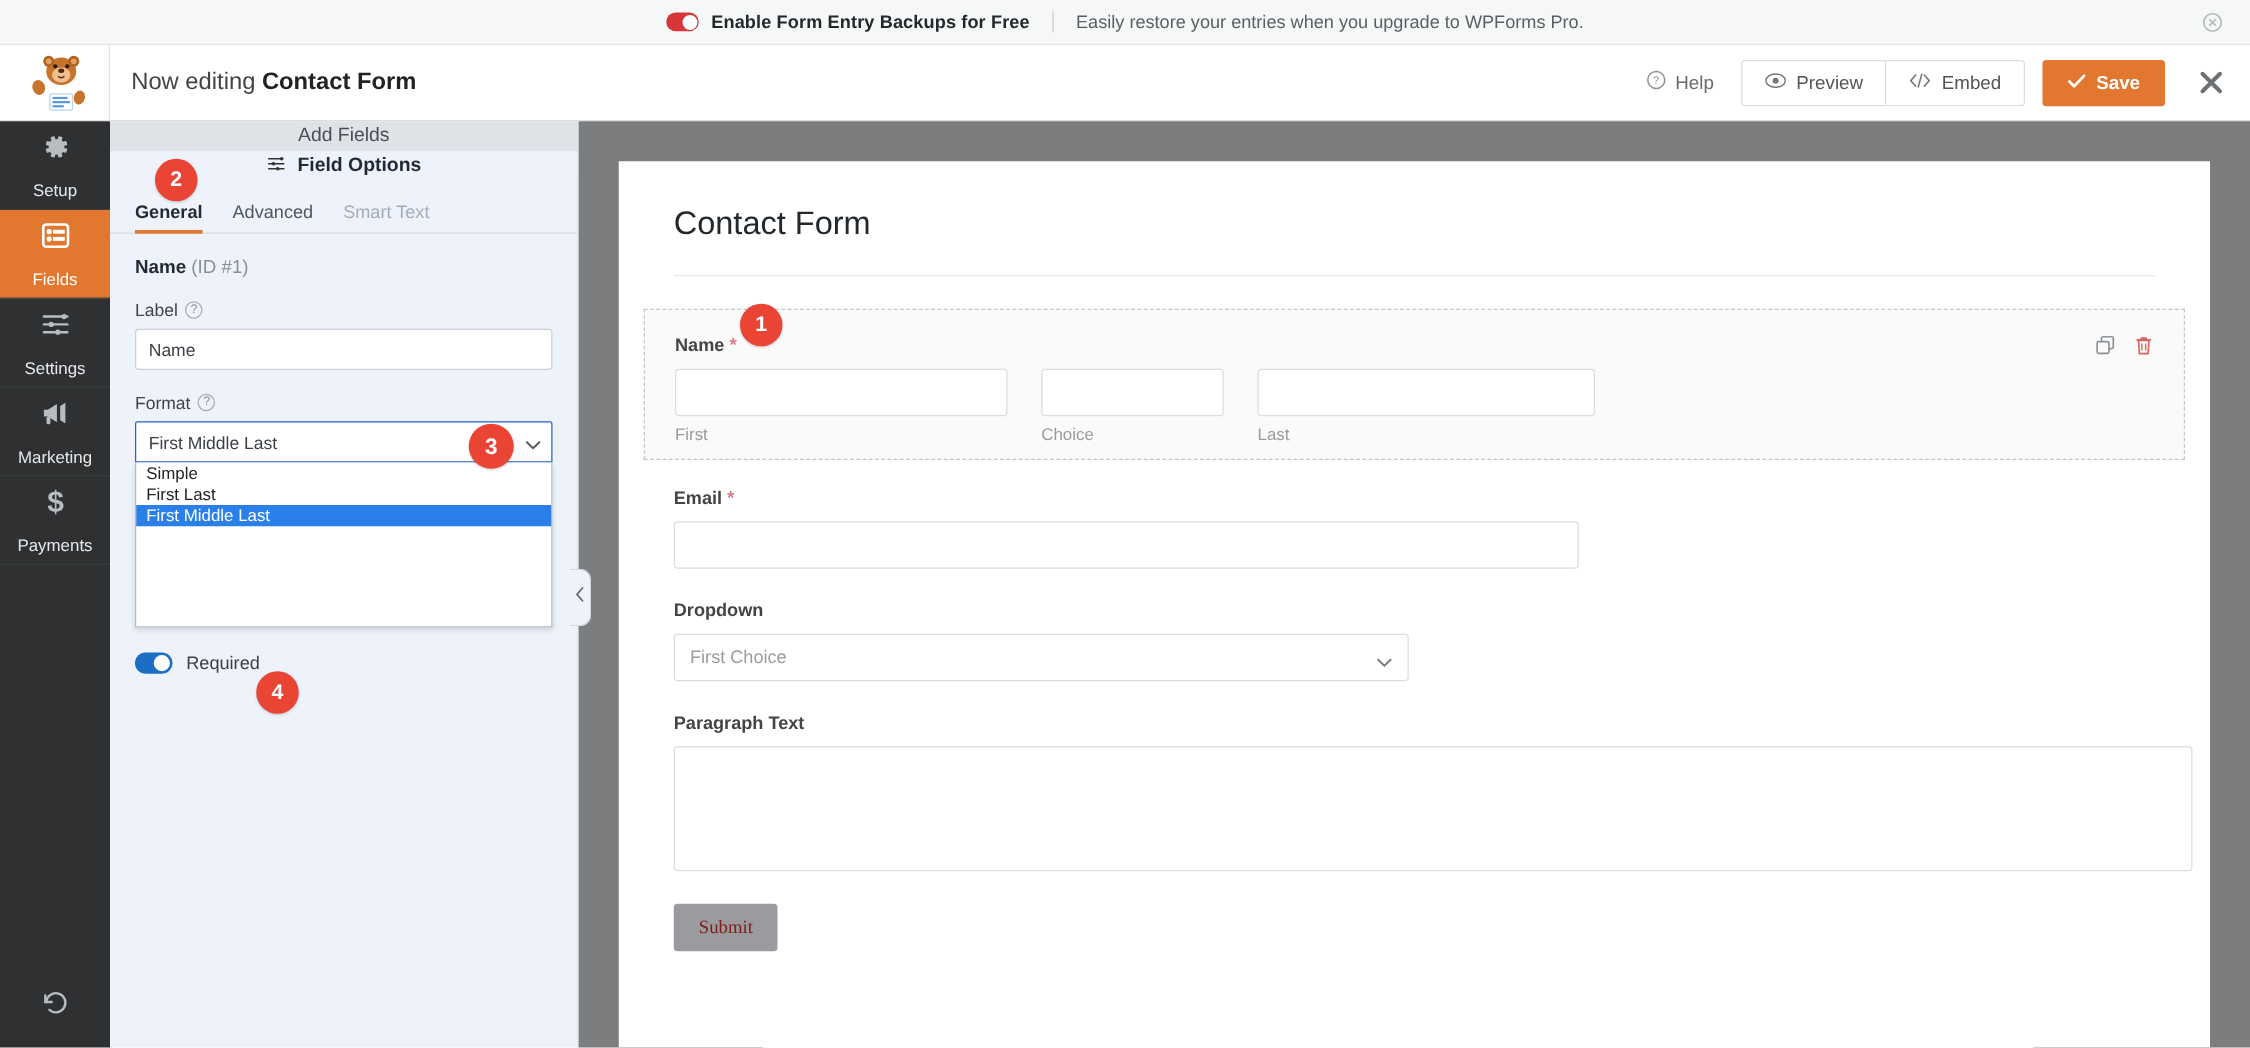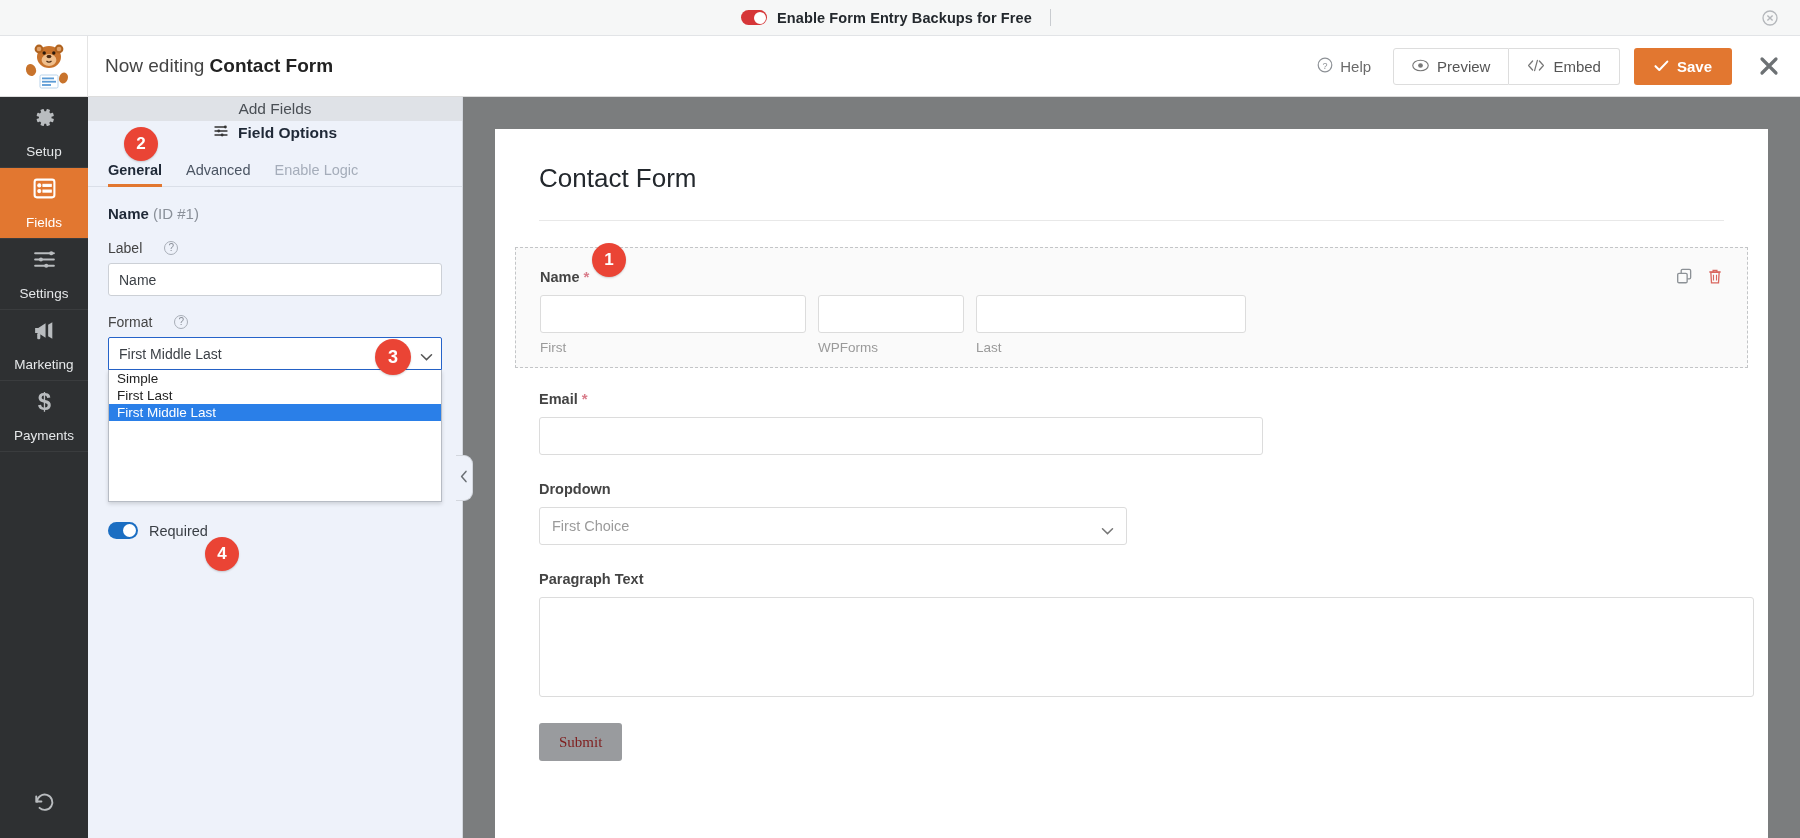--- a/index.html
+++ b/index.html
@@ -122,21 +122,21 @@
     content: ""; position: absolute; left: 0; right: 0; bottom: -1px;
     height: 3px; background: #e27730;
   }
   .subtab.disabled { color: #a5adba; }
   .panel-body { padding: 18px 20px 0 20px; position: relative; }
   .field-heading { font-size: 15px; color: #1f2937; margin-bottom: 18px; }
   .field-heading b { font-weight: bold; }
   .field-heading span { color: #8a9099; font-weight: normal; }
   .opt-label {
     font-size: 14px; color: #444; margin-bottom: 7px;
-    display: flex; align-items: center; gap: 22px;
+    display: flex; align-items: center; gap: 6px;
   }
   .help-icon {
     width: 14px; height: 14px; border-radius: 50%; border: 1px solid #a8aeb7;
     color: #8a9099; font-size: 10px; line-height: 12px; text-align: center;
     cursor: pointer; flex: 0 0 auto;
   }
   .text-input {
     width: 100%; height: 33px; background: #fff; border: 1px solid #ccd0d6;
     border-radius: 3px; padding: 0 10px; font-size: 14px; color: #3a3f45;
     font-family: "Liberation Sans", sans-serif;
@@ -206,21 +206,21 @@
   }
   .req-star { color: #d97c8a; font-size: 15px; }
   .pv-input {
     width: 100%; height: 38px; border: 1px solid #dcdcdc; border-radius: 3px;
     background: #fff;
   }
   .pv-textarea {
     width: 100%; height: 100px; border: 1px solid #dcdcdc; border-radius: 3px;
     background: #fff;
   }
-  .name-cols { display: flex; gap: 12px; }
+  .name-cols { display: flex; gap: 27px; }
   .name-col.first { flex: 0 0 266px; }
   .name-col.middle { flex: 0 0 146px; }
   .name-col.last { flex: 0 0 270px; }
   .sub-label { font-size: 13.5px; color: #9a9a9a; margin-top: 7px; }
   .pv-select {
     width: 588px; height: 38px; border: 1px solid #dcdcdc; border-radius: 3px;
     background: #fff; display: flex; align-items: center; padding: 0 12px;
     font-size: 14.5px; color: #9b9b9b; position: relative;
   }
   .pv-select .caret { position: absolute; right: 12px; top: 15px; }
@@ -248,20 +248,21 @@
   .badge-4 { left: 205px; top: 537px; width: 34px; height: 34px; font-size: 17px; }
 </style>
 </head>
 <body>
 
 <div class="notice-bar">
   <div class="notice-inner">
     <div class="notice-toggle"></div>
     <span class="notice-title">Enable Form Entry Backups for Free</span>
     <span class="notice-sep"></span>
+    <span class="notice-desc">Easily restore your entries when you upgrade to WPForms Pro.</span>
   </div>
   <span class="notice-close">
     <svg width="16" height="16" viewBox="0 0 16 16">
         <circle cx="8" cy="8" r="7" fill="none" stroke="#b4b7bb" stroke-width="1.3"></circle>
         <path d="M5.4 5.4 L10.6 10.6 M10.6 5.4 L5.4 10.6" stroke="#b4b7bb" stroke-width="1.4"></path>
       </svg>
   </span>
 </div>
 
 <div class="header">
@@ -420,21 +421,21 @@
   </div>
 
   <div class="subtabs">
     <div class="subtab active">
       <span>General</span>
     </div>
     <div class="subtab">
       <span>Advanced</span>
     </div>
     <div class="subtab disabled">
-      <span>Enable Logic</span>
+      <span>Smart Text</span>
     </div>
   </div>
 
   <div class="panel-body">
     <div class="field-heading">
       <b>Name</b>
       <span>(ID #1)</span>
     </div>
 
     <div class="opt-block">
@@ -516,21 +517,21 @@
         <span>Name</span>
         <span class="req-star">*</span>
       </div>
       <div class="name-cols">
         <div class="name-col first">
           <div class="pv-input"></div>
           <div class="sub-label">First</div>
         </div>
         <div class="name-col middle">
           <div class="pv-input"></div>
-          <div class="sub-label">WPForms</div>
+          <div class="sub-label">Choice</div>
         </div>
         <div class="name-col last">
           <div class="pv-input"></div>
           <div class="sub-label">Last</div>
         </div>
       </div>
     </div>
 
     
     <div class="pv-field">

